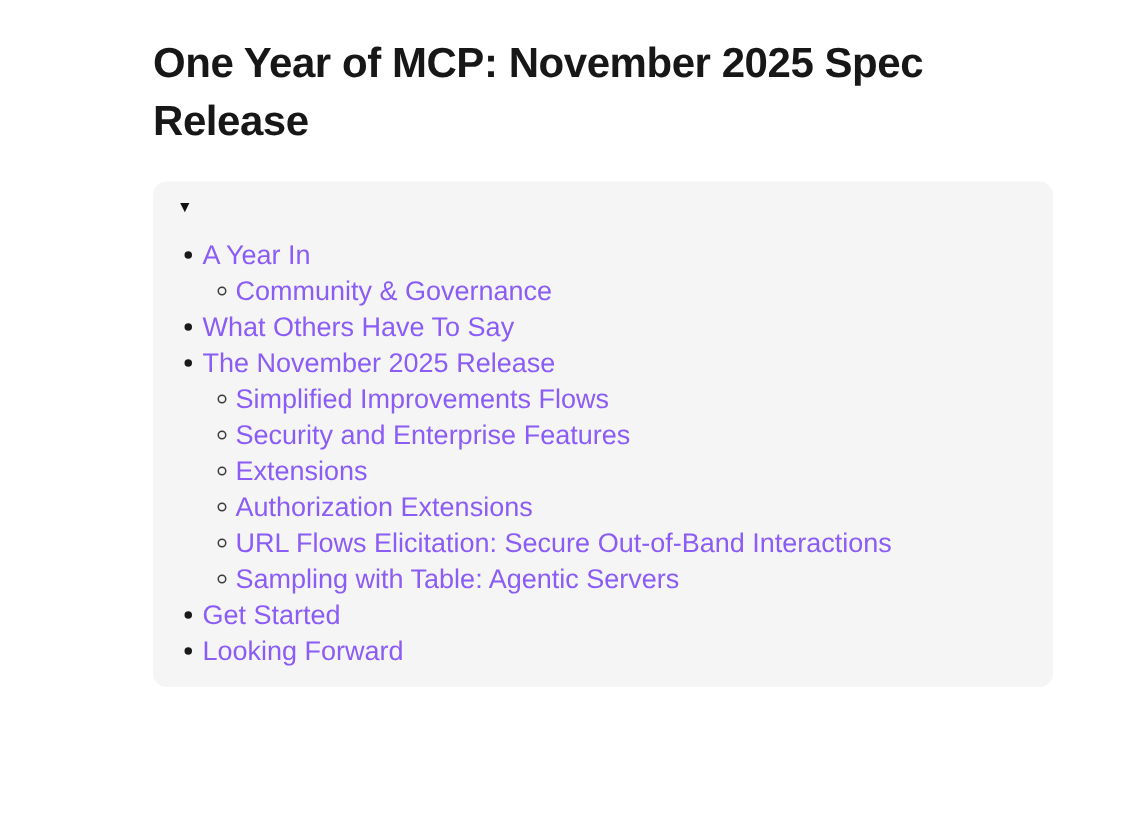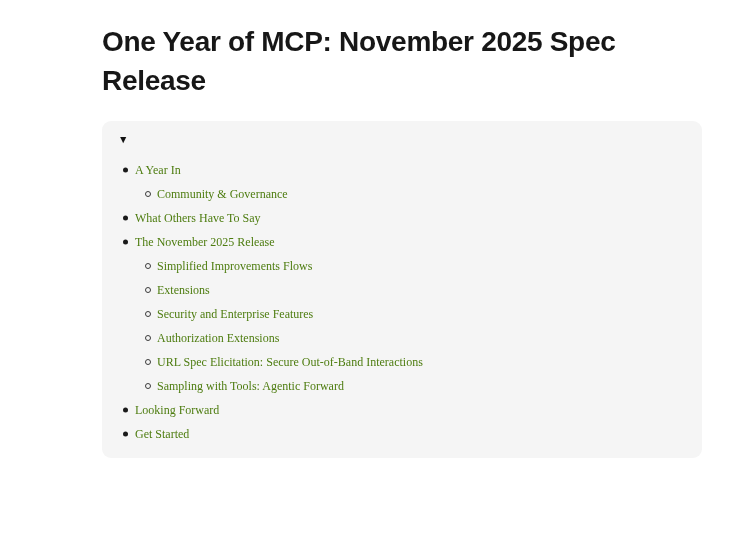--- a/index.html
+++ b/index.html
@@ -58,26 +58,25 @@
     color: #111111;
     display: inline-block;
     transform: translateY(-0.5px);
   }
   .toc-list {
     list-style: none;
     margin-top: 9px;
   }
   .toc-item {
     position: relative;
-    font-size: 12px;
+    font-size: 18px;
     line-height: 17px;
-    color: #4d7c0f;
+    color: #8b5cf6;
     padding: 3.5px 0 3.5px 17px;
     cursor: pointer;
-    font-family: Liberation Serif, serif;
   }
   .toc-item::before {
     content: "";
     position: absolute;
     top: 50%;
     transform: translateY(-50%);
     border-radius: 50%;
   }
   .toc-item.lvl1::before {
     left: 5px;
@@ -104,22 +103,22 @@
   <details class="toc-box" open="">
     <summary class="toc-summary">
       <span class="collapse-icon">▼</span>
     </summary>
     <ul class="toc-list">
         <li class="toc-item lvl1"><span>A Year In</span></li>
         <li class="toc-item lvl2"><span>Community &amp; Governance</span></li>
         <li class="toc-item lvl1"><span>What Others Have To Say</span></li>
         <li class="toc-item lvl1"><span>The November 2025 Release</span></li>
         <li class="toc-item lvl2"><span>Simplified Improvements Flows</span></li>
+        <li class="toc-item lvl2"><span>Security and Enterprise Features</span></li>
         <li class="toc-item lvl2"><span>Extensions</span></li>
-        <li class="toc-item lvl2"><span>Security and Enterprise Features</span></li>
         <li class="toc-item lvl2"><span>Authorization Extensions</span></li>
-        <li class="toc-item lvl2"><span>URL Spec Elicitation: Secure Out-of-Band Interactions</span></li>
-        <li class="toc-item lvl2"><span>Sampling with Tools: Agentic Forward</span></li>
+        <li class="toc-item lvl2"><span>URL Flows Elicitation: Secure Out-of-Band Interactions</span></li>
+        <li class="toc-item lvl2"><span>Sampling with Table: Agentic Servers</span></li>
+        <li class="toc-item lvl1"><span>Get Started</span></li>
         <li class="toc-item lvl1"><span>Looking Forward</span></li>
-        <li class="toc-item lvl1"><span>Get Started</span></li>
       </ul>
   </details>
 </div>
 
 </body></html>

